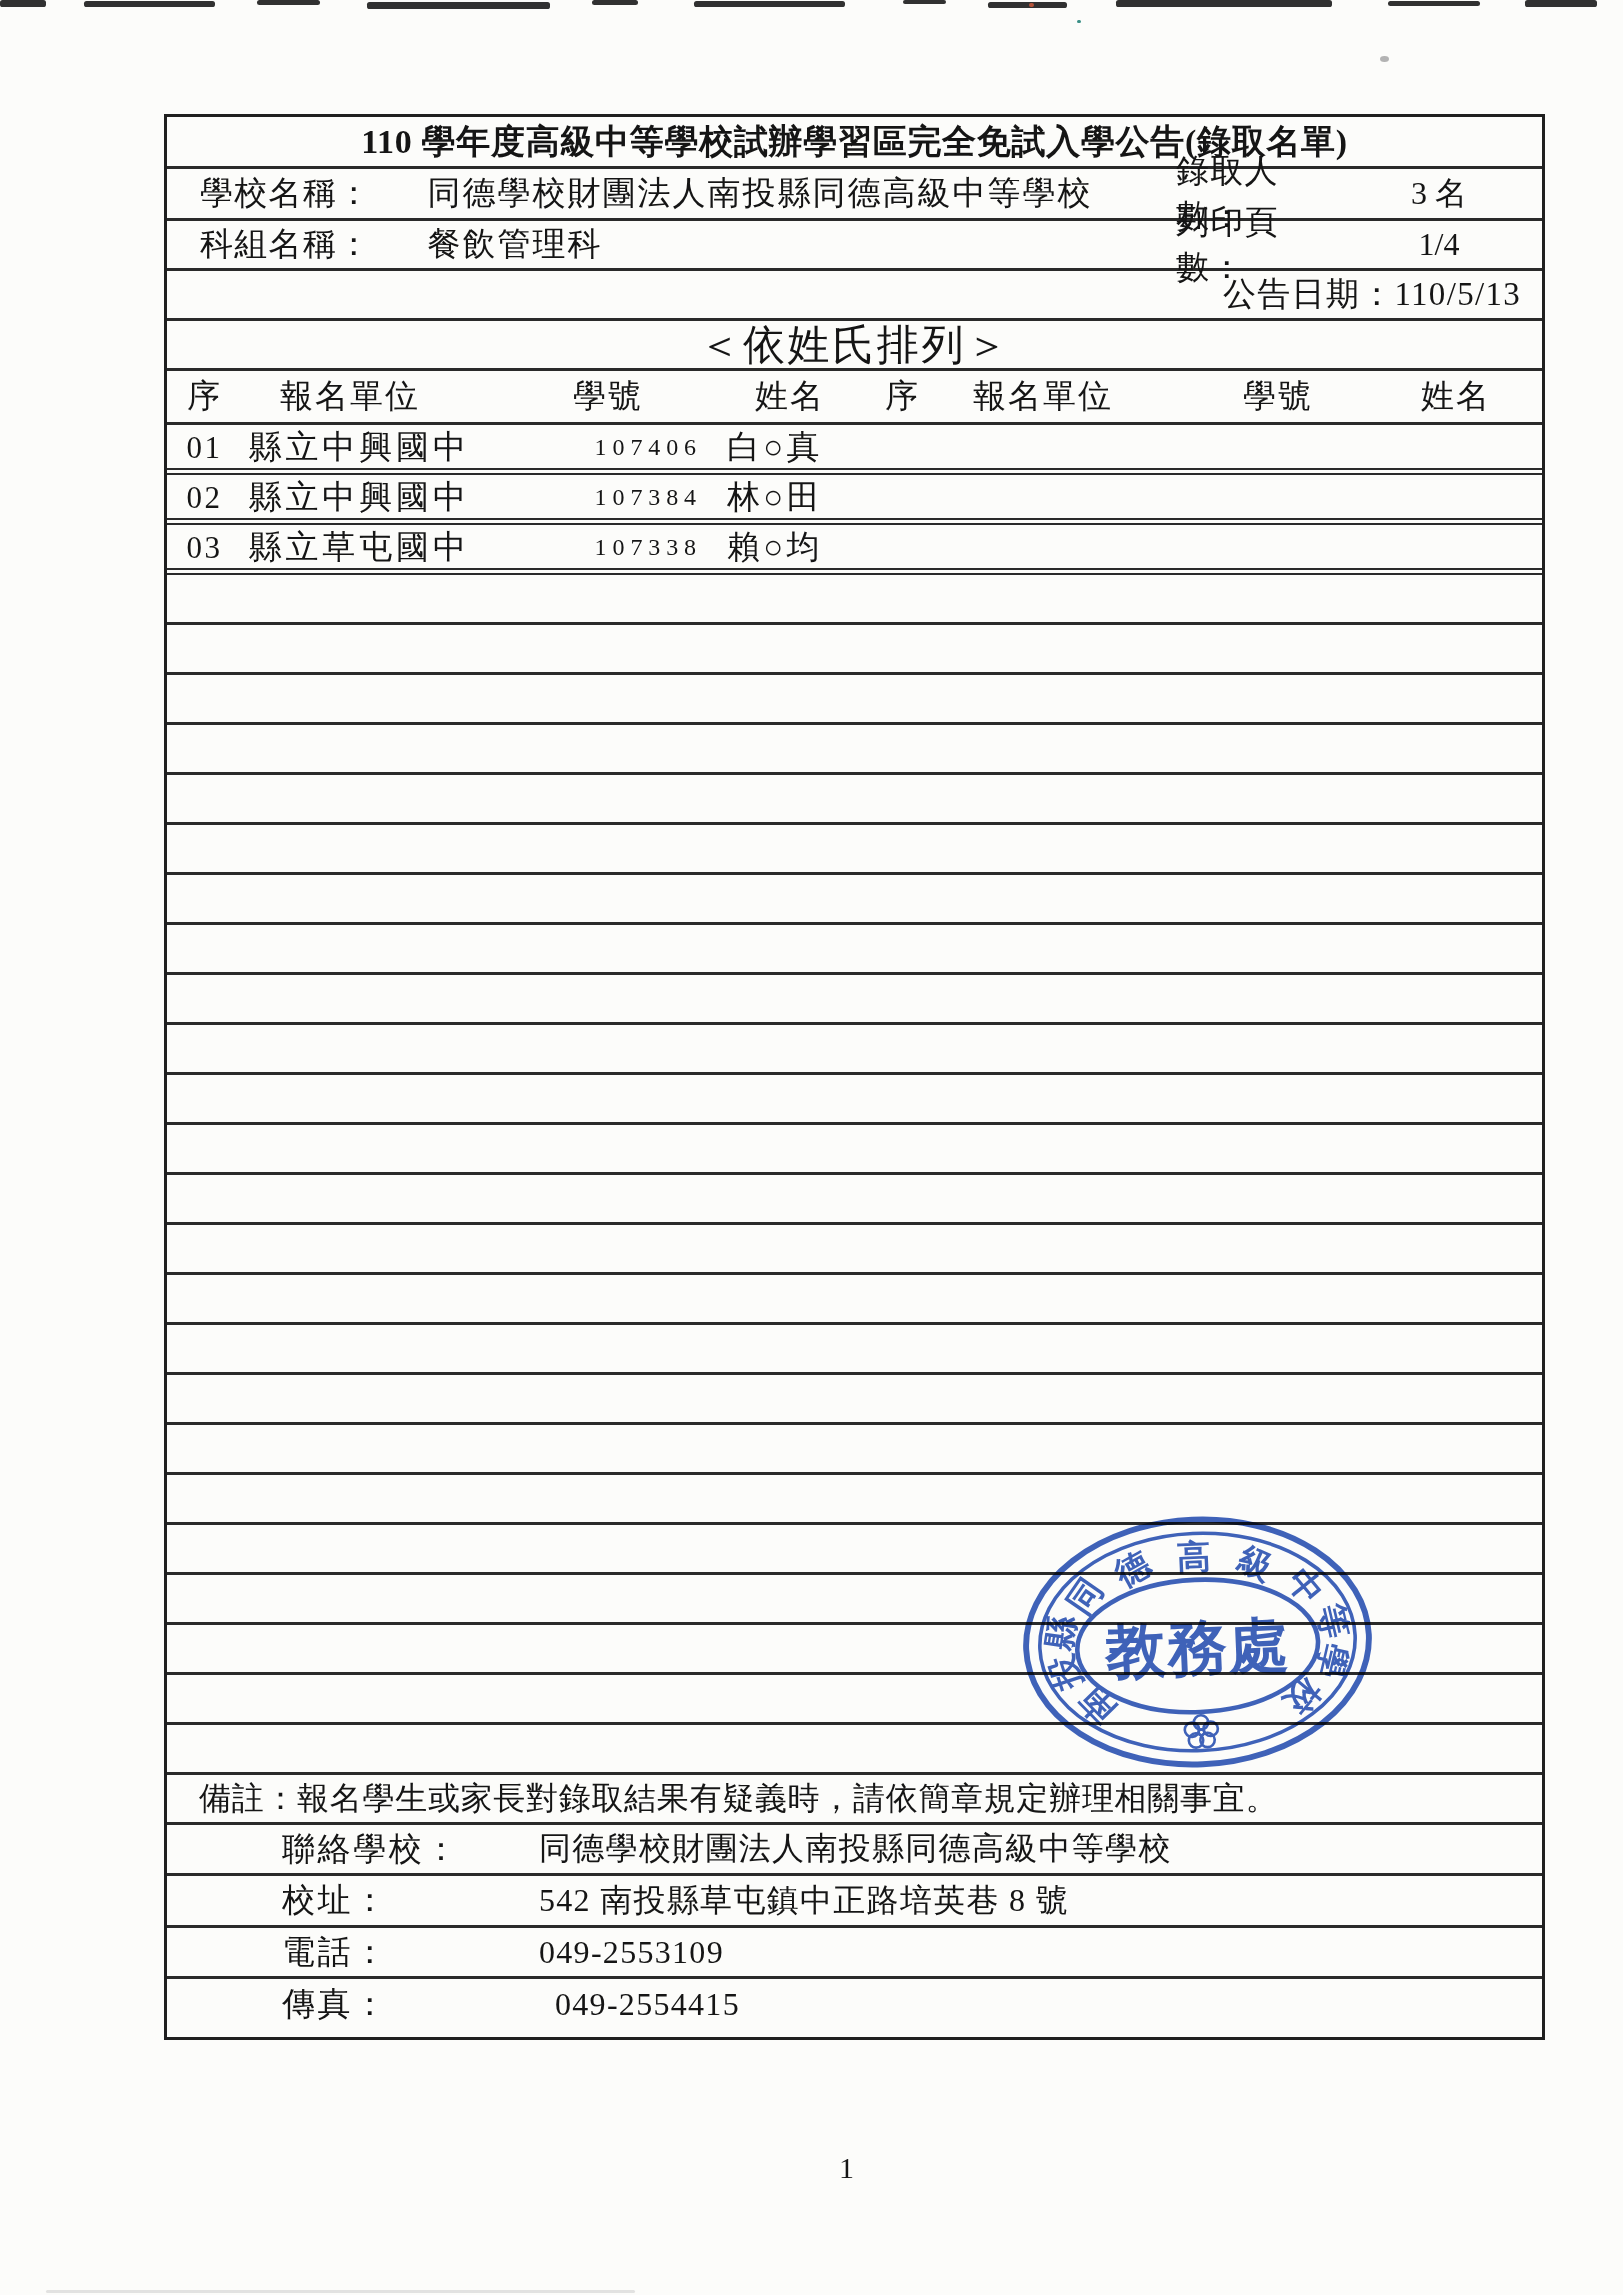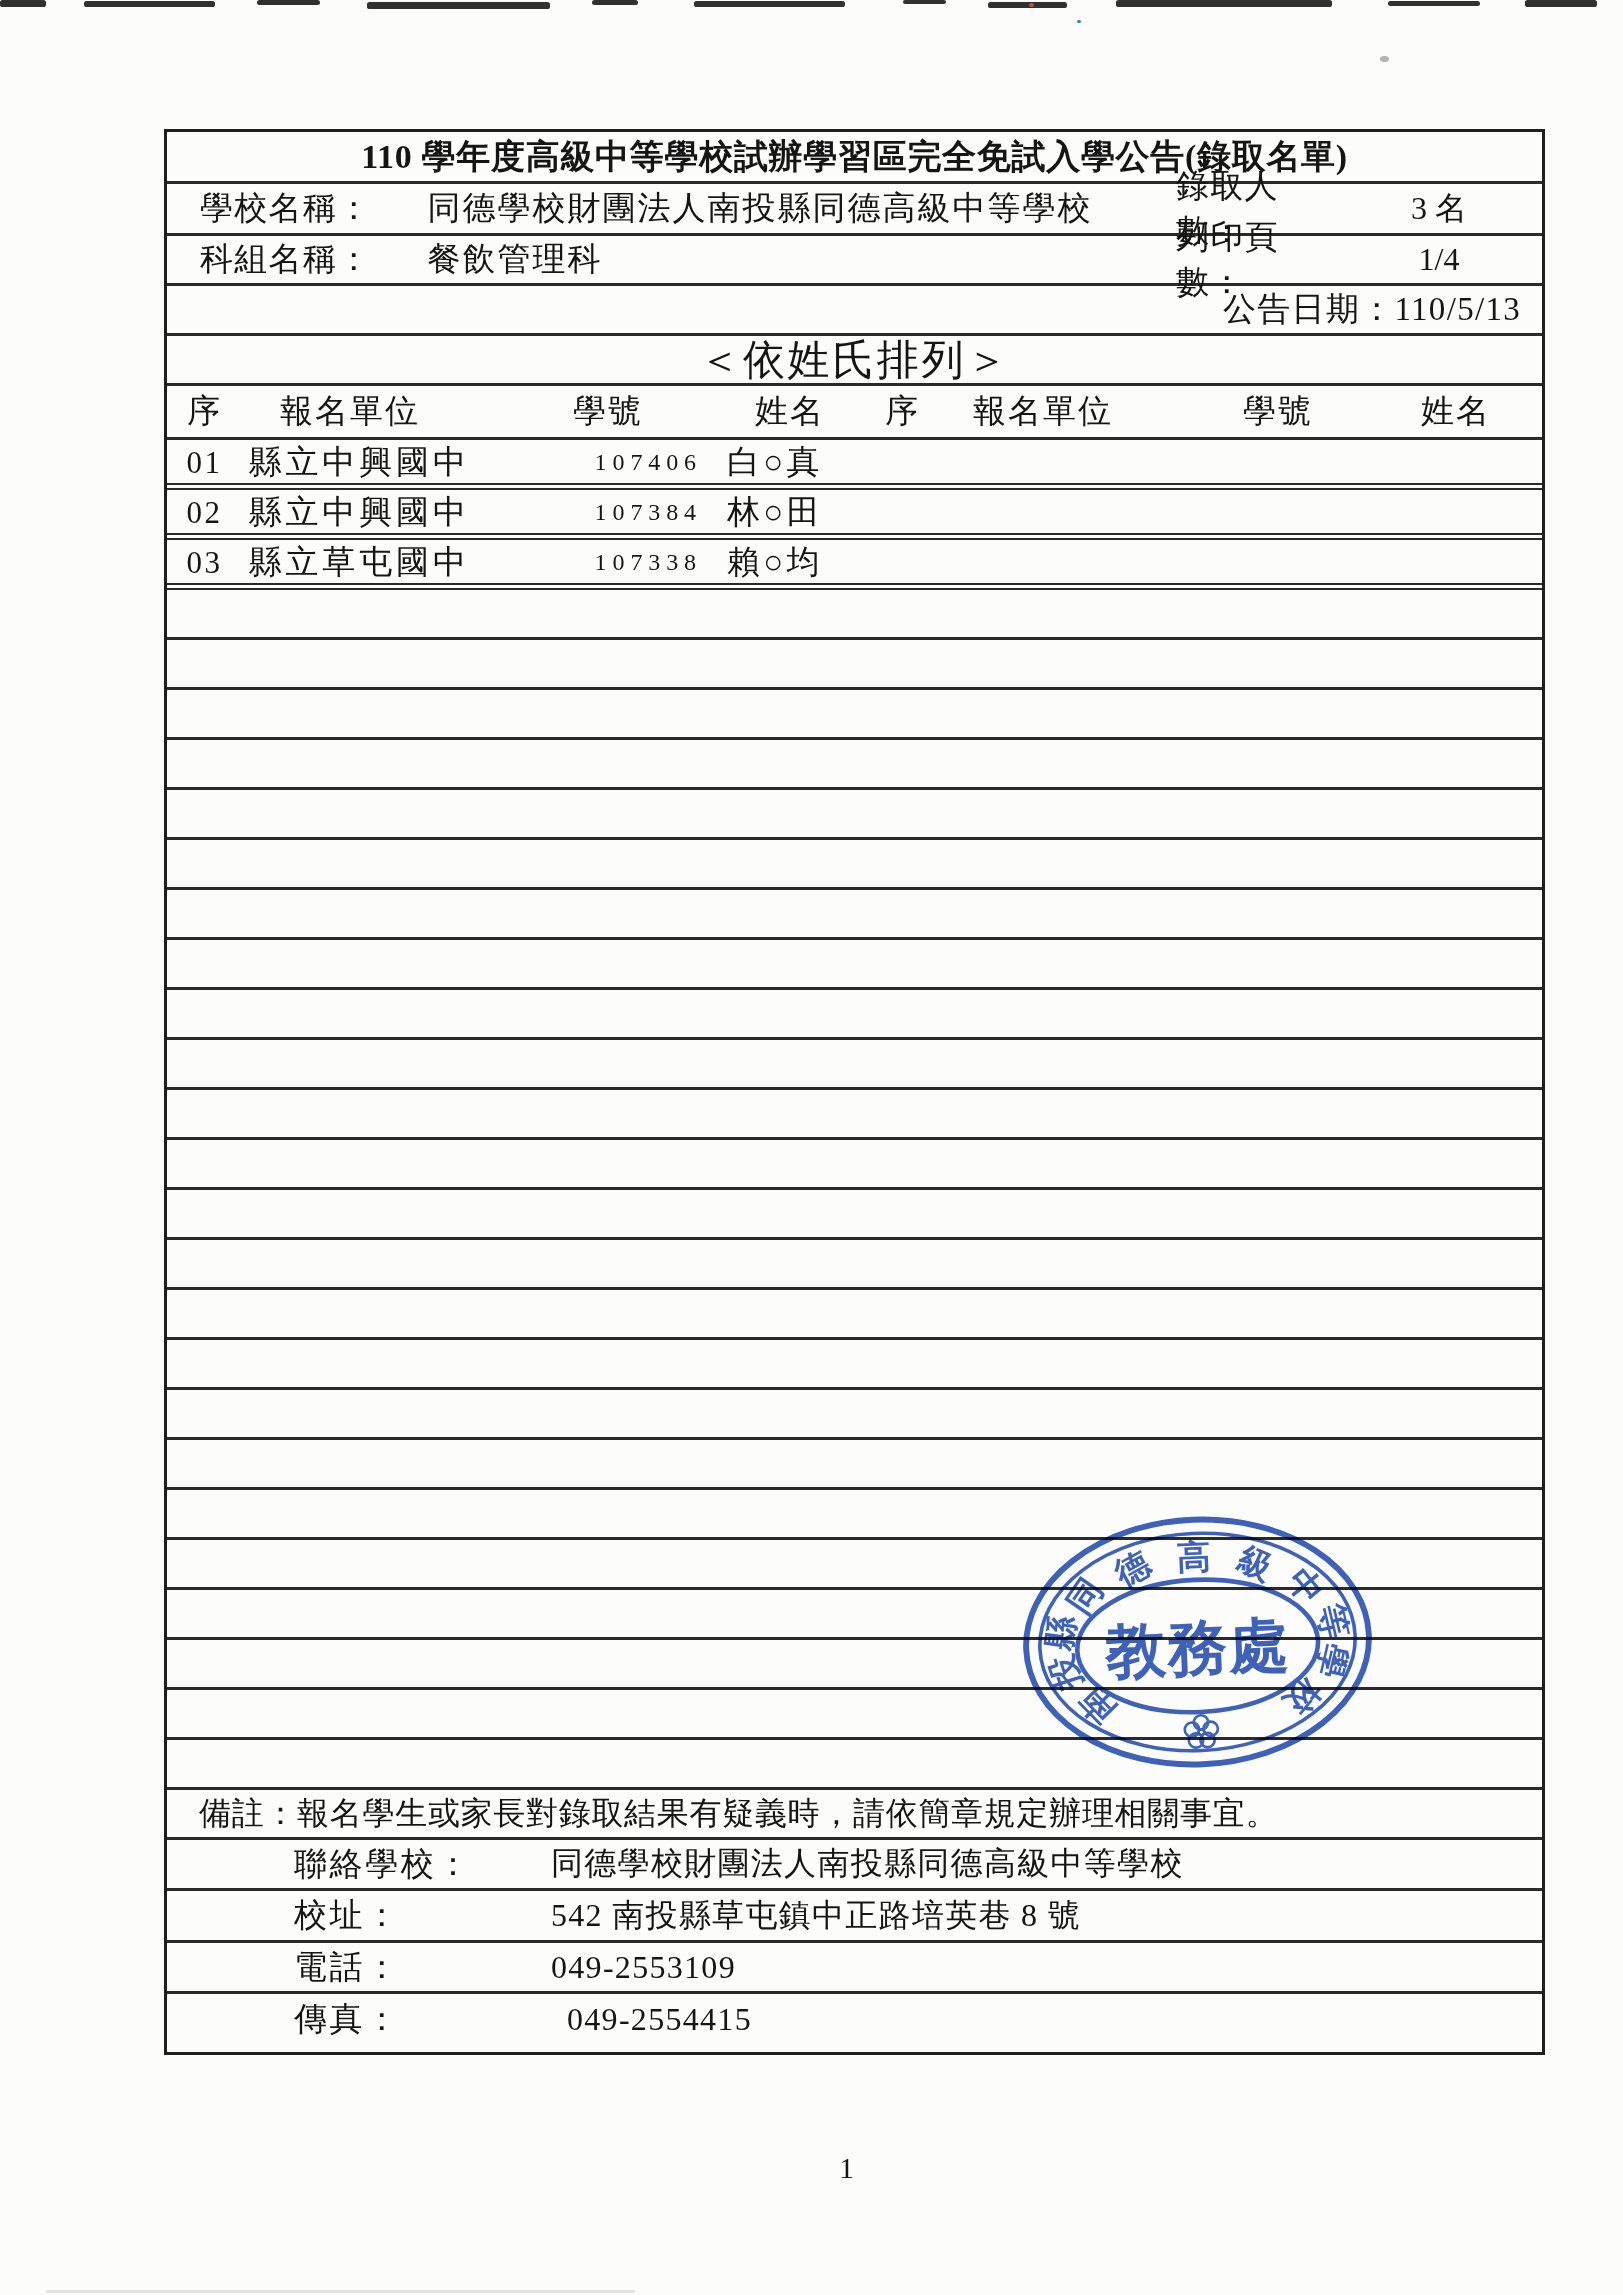--- a/index.html
+++ b/index.html
@@ -16,36 +16,36 @@
   .paper{
     position:relative;width:1623px;height:2295px;
     background:#fcfcfa;overflow:hidden;
   }
   
   .noise{position:absolute;left:0;top:0;width:100%;height:100%;pointer-events:none;}
   .blob{position:absolute;background:#0d0d0d;border-radius:2.6px;opacity:.85;}
   .speck{position:absolute;border-radius:50%;}
   
   .doc{
-    position:absolute;left:164px;top:129px;width:1381px;height:1926px;
+    position:absolute;left:164px;top:114px;width:1381px;height:1926px;
     border:3.3px solid #1f1f1f;
     display:flex;flex-direction:column;
     font-size:33px;
   }
   .row{display:flex;align-items:center;border-bottom:3.3px solid var(--line);flex:0 0 auto;}
   .r-title{height:52px;justify-content:center;font-weight:bold;font-size:34px;letter-spacing:0.7px;}
   .r-kv{height:52px;}
   .r-kv2{height:50px;}
   .r-date{height:50px;justify-content:flex-end;padding-right:21px;letter-spacing:1.3px;}
   .r-sort{height:50px;justify-content:center;font-size:42px;letter-spacing:2.6px;}
   .r-head{height:54px;}
   .data-row{height:50px;border-bottom:7.2px double var(--line);}
   .empty-row{height:50px;}
   .r-note{height:50px;padding-left:32px;font-size:32px;letter-spacing:0.7px;}
-  .r-foot{height:51px;padding-left:12px;}
+  .r-foot{height:51px;}
   .r-addr{height:52px;}
   .r-fax{border-bottom:none;gap:16px;}
   .cols{display:grid;grid-template-columns:75px 314px 154px 160px 65px 291px 144px 1fr;align-items:center;}
   .hcell{text-align:center;letter-spacing:2px;}
   .h-unit{text-align:left;padding-left:38px;}
   .h-sid{text-align:left;padding-left:17px;}
   .c-seq{text-align:center;letter-spacing:2.6px;font-size:31px;}
   .c-unit{padding-left:6.5px;letter-spacing:3.9px;}
   .c-sid{padding-left:2.6px;letter-spacing:5.9px;font-size:24px;margin-left:36px;}
   .c-name{padding-left:17px;letter-spacing:3.3px;}

